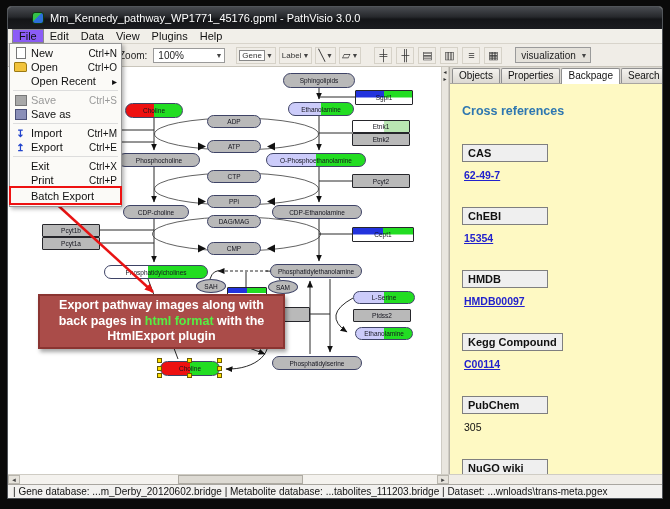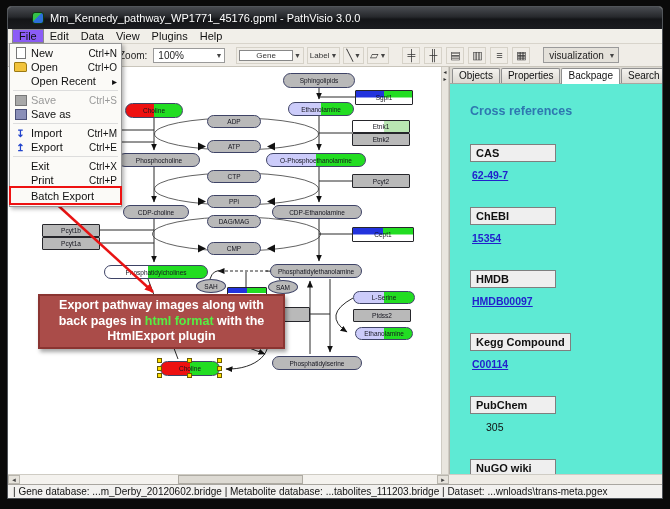--- a/index.html
+++ b/index.html
@@ -10,37 +10,37 @@
   .titlebar{height:22px;background:linear-gradient(180deg,#484b50 0%,#26282c 45%,#141518 55%,#1b1c20 100%);display:flex;align-items:center;color:#fff;font-size:11px;padding-left:24px;gap:6px;}
   .appicon{width:12px;height:12px;border-radius:3px;background:linear-gradient(135deg,#35c24a 0 45%,#2d6fd8 45%);border:1px solid #0e3a12;}
   
   .menubar{height:15px;background:#f1efe9;border-bottom:1px solid #d8d4cb;display:flex;align-items:center;padding-left:4px;font-size:11px;}
   .menu-item{padding:0 6px;color:#111;}
   .menu-item.open{border:1px solid #8a8a8a;background:#8b5cf6;}
   
   .toolbar{height:23px;background:#f0ede7;border-bottom:1px solid #c9c5bb;display:flex;align-items:center;padding-left:111px;font-size:10px;color:#222;gap:3px;position:relative;}
   .zoom-combo{width:72px;height:15px;background:#fff;border:1px solid #9a9a9a;display:flex;align-items:center;justify-content:space-between;padding:0 2px 0 4px;margin:0 8px 0 3px;}
   .tb-btn{height:17px;min-width:18px;border:1px solid #d6d2c8;background:#f0ede7;display:flex;align-items:center;justify-content:center;padding:0 2px;gap:1px;color:#333;}
-  .tb-btn .cap{font-size:8px;border:1px solid #888;background:#fff;padding:0 16px;}
+  .tb-btn .cap{font-size:8px;border:1px solid #888;background:#fff;padding:0 2px;}
   .dd{font-size:7px;color:#444;}
   .tb-ico{font-size:11px;line-height:1;}
   .viz-combo{height:16px;background:#e4e1da;border:1px solid #9a9a9a;display:flex;align-items:center;justify-content:space-between;width:76px;padding:0 3px 0 5px;margin-left:10px;font-size:10px;}
   
   .main{display:flex;height:407px;}
   .canvas{width:433px;height:407px;background:#fff;position:relative;overflow:hidden;}
   .splitter{width:8px;background:#e9e6df;border-left:1px solid #cfccc4;border-right:1px solid #cfccc4;display:flex;flex-direction:column;align-items:center;padding-top:2px;font-size:6px;color:#333;line-height:1.1;}
   .sidepanel{width:213px;background:#fff;display:flex;flex-direction:column;border-left:1px solid #b5b2aa;}
   .tabs{height:17px;background:#dbd8d1;display:flex;align-items:flex-end;padding:1px 8px 0 2px;gap:1px;border-bottom:1px solid #a9a6a0;}
   .tab{font-size:10px;padding:1px 6px 2px 6px;border:1px solid #8f8f8f;border-bottom:none;border-radius:2px 2px 0 0;background:linear-gradient(#f4f2ee,#dcd9d2);color:#111;}
   .tab.active{background:#fff;font-weight:normal;position:relative;top:1px;padding-bottom:3px;}
-  .backpage{flex:1;background:#5eead4;padding:6px 20px;overflow:hidden;}
+  .backpage{flex:1;background:#fef9c3;padding:6px 12px;overflow:hidden;}
   .bp-heading{color:#2e77b0;font-weight:bold;font-size:12.5px;margin:14px 0 6px 0;}
   .bp-box{margin:26px 0 7px 0;border:1px solid #7f7f7f;background:#efefef;font-weight:bold;font-size:11px;color:#111;padding:2px 5px;width:max-content;min-width:86px;}
   .bp-link{font-size:10.5px;font-weight:bold;color:#2222cc;text-decoration:underline;margin-left:2px;}
-  .bp-value{font-size:10.5px;color:#111;margin-left:16px;}
+  .bp-value{font-size:10.5px;color:#111;margin-left:2px;}
   
   .node{position:absolute;display:flex;align-items:center;justify-content:center;font-size:6.5px;color:#14141e;border:1px solid #3e4366;white-space:nowrap;overflow:hidden;z-index:5;}
   .s-pill{border-radius:8px;}
   .s-ellipse{border-radius:50%;}
   .s-gene{border-radius:1px;border-color:#26262b;}
   .f-gray{background:#b9b9b9;}
   .f-red-green{background:linear-gradient(90deg,#ee1111 50%,#22dd22 50%);}
   .f-lav-green{background:linear-gradient(90deg,#ccccfa 50%,#22dd22 50%);}
   .f-white-green{background:linear-gradient(90deg,#ffffff 42%,#22dd22 42%);}
   .f-gene-gray{background:#b9b9b9;}

